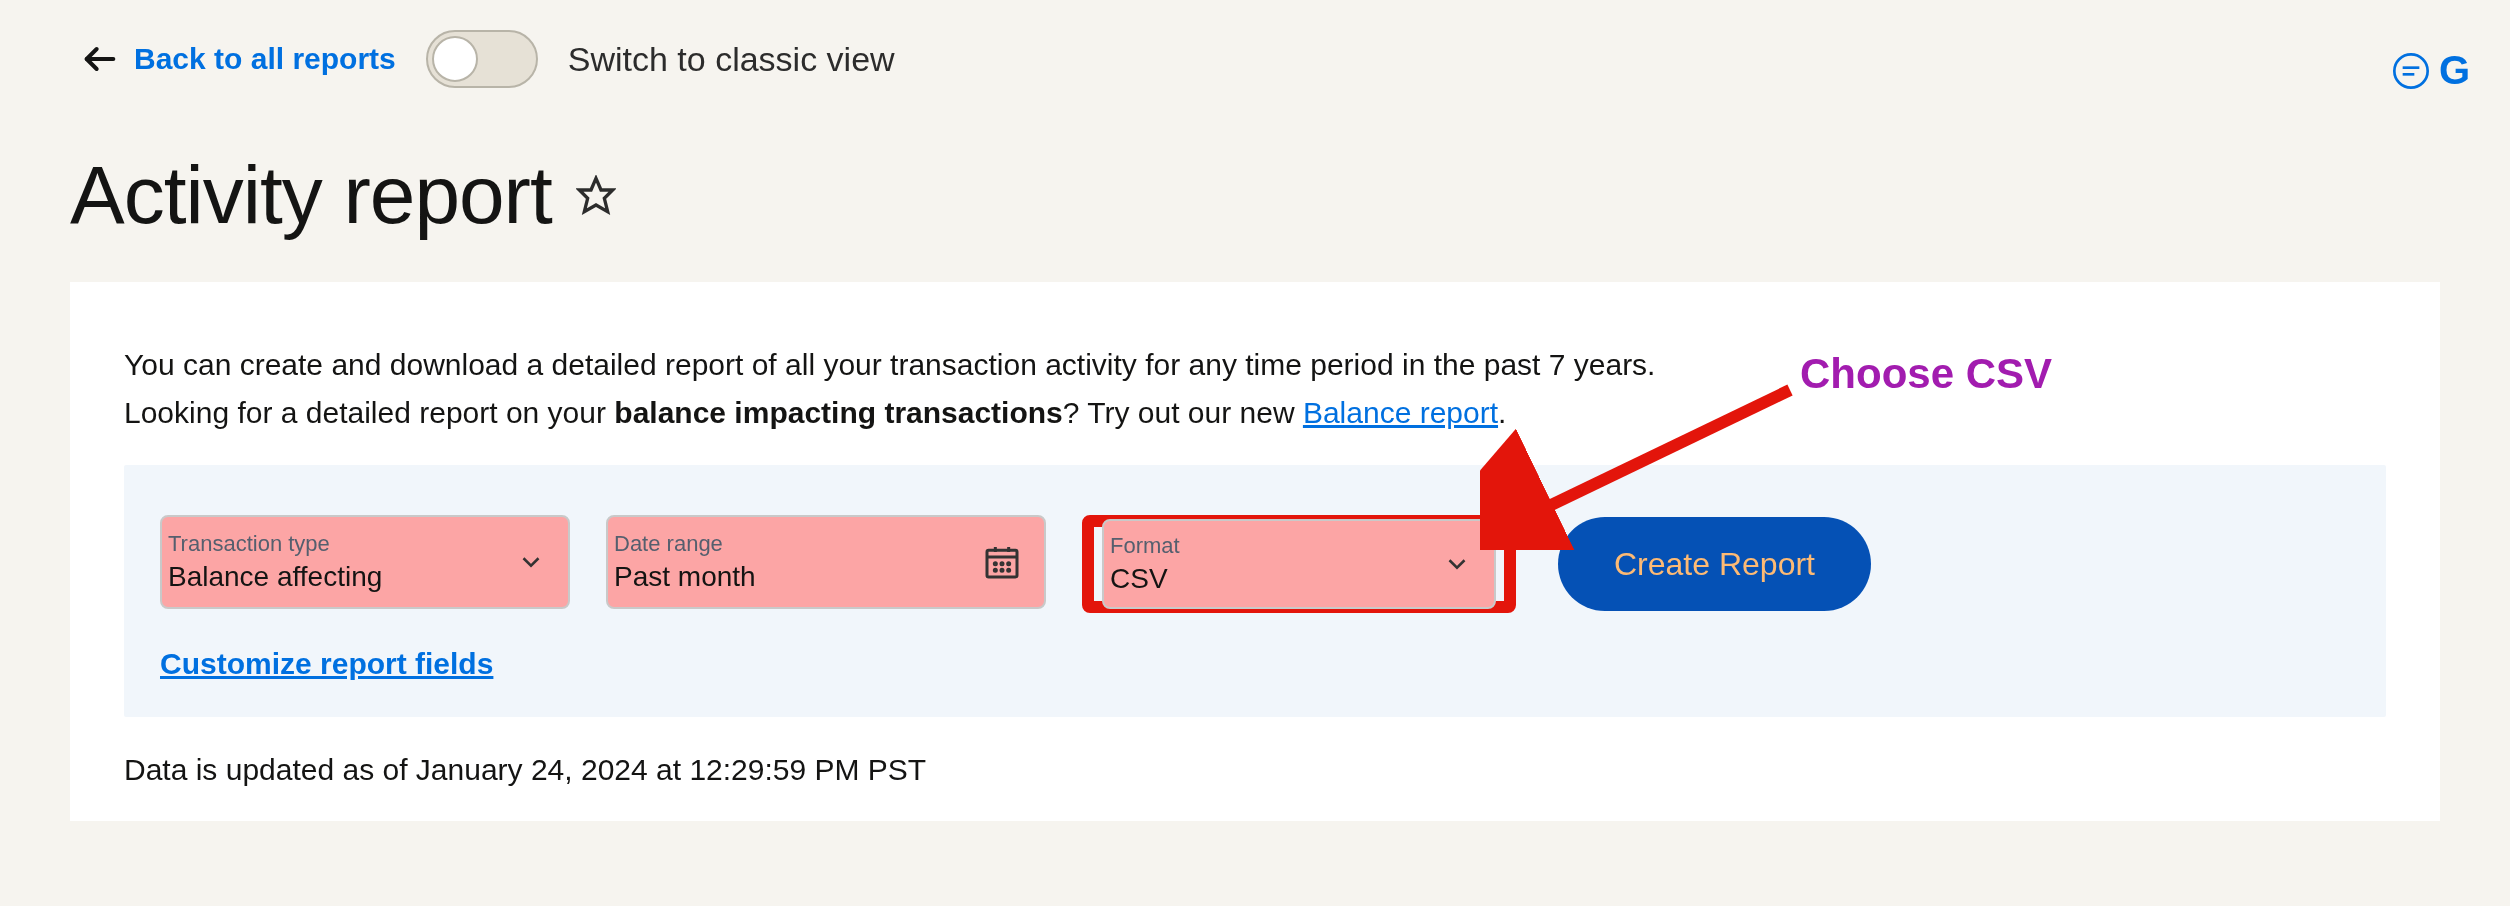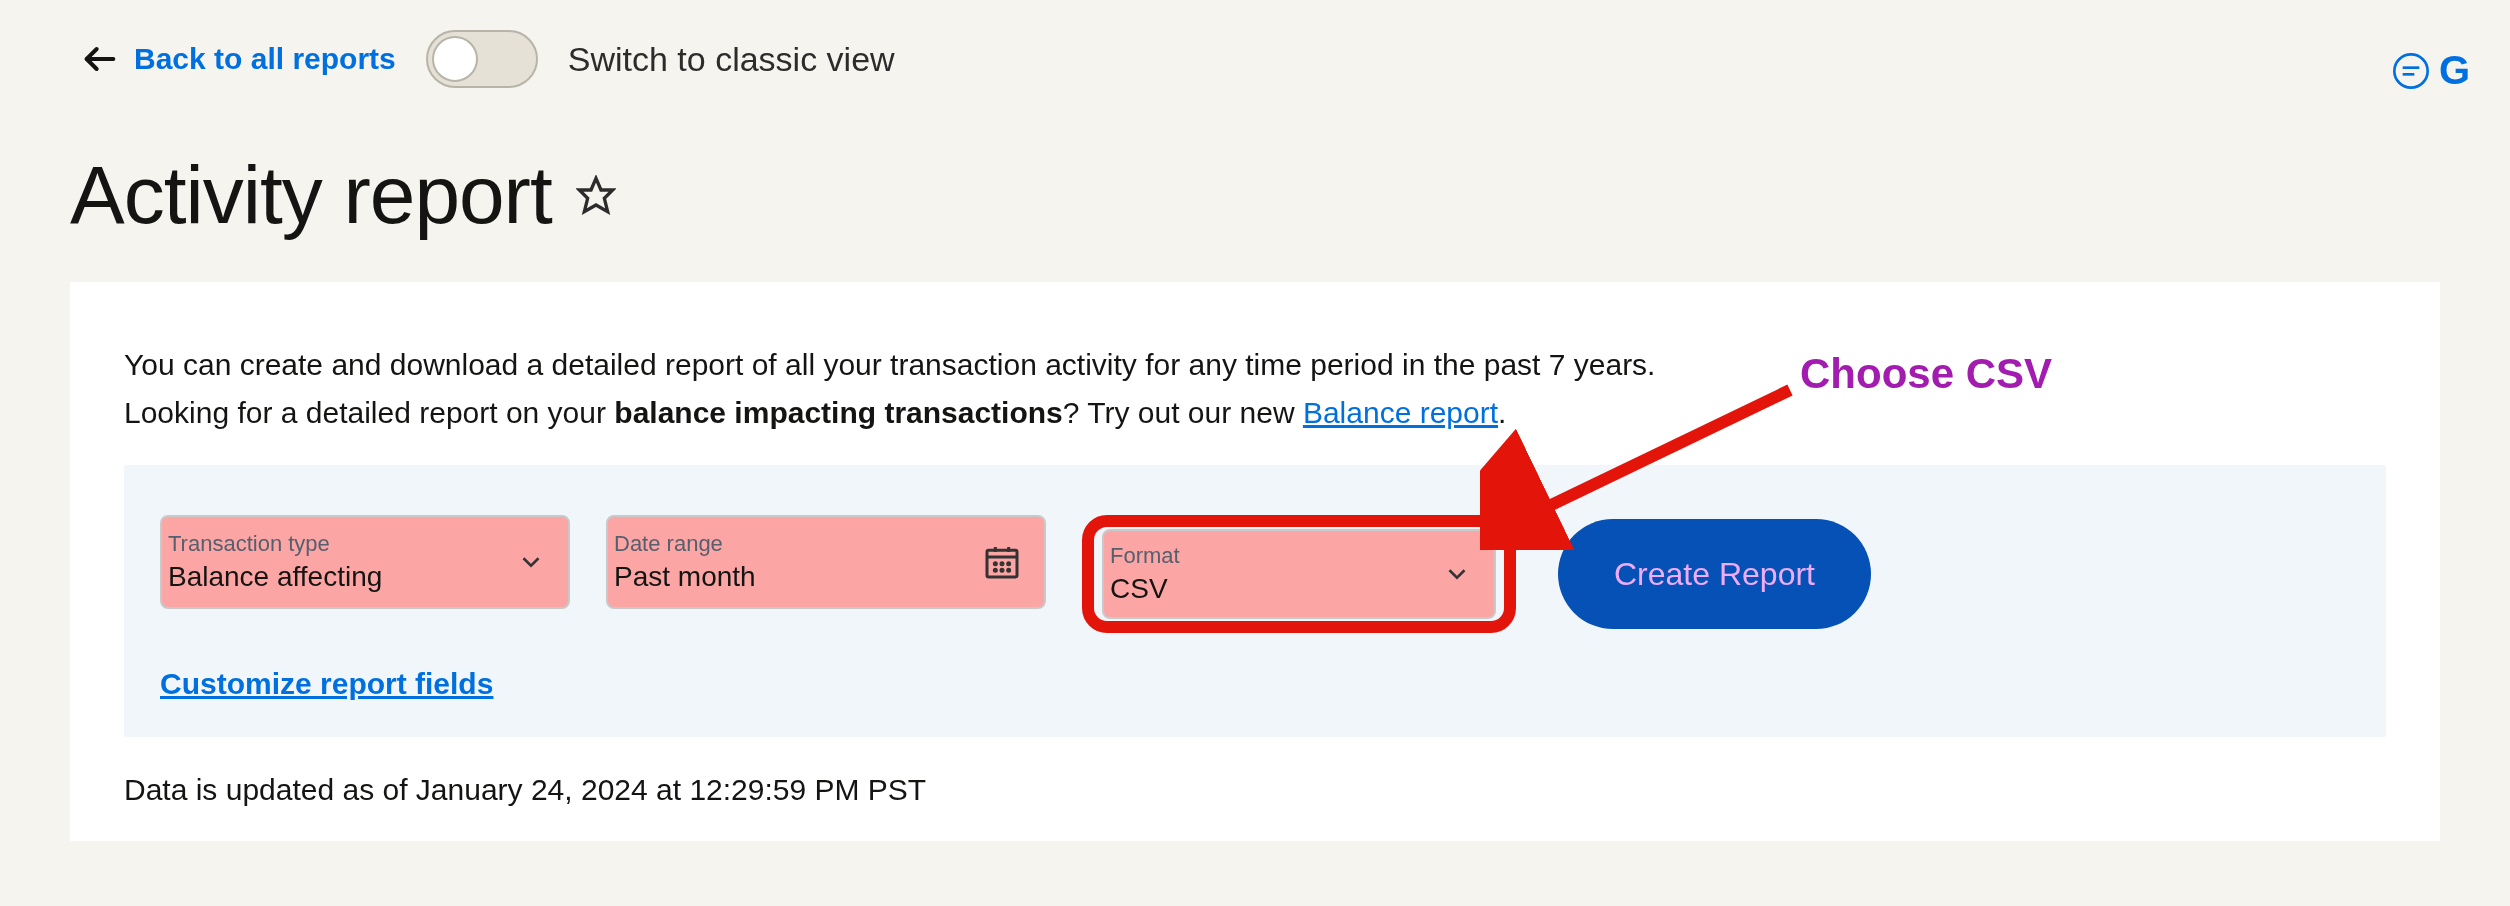--- a/index.html
+++ b/index.html
@@ -102,34 +102,34 @@
   }
   .cal-icon {
     position:absolute; right:22px; top:50%; transform:translateY(-50%);
     width:40px; height:40px; color:#333;
   }
   .w-trans { width: 410px; }
   .w-date  { width: 440px; }
   .w-fmt   { width: 394px; }
   .highlight-box {
     border: 12px solid #e3150b;
-    border-radius: 25px;
+    border-radius: 8px;
     padding: 8px;
-    height: 118px;
+    height: 98px;
     display:flex; align-items:center;
   }
   .highlight-box .select-box { border-color:#c9c9c9; height:90px; }
   .create-btn {
     background: #0551b5;
-    color:#f0abfc;
+    color:#fdba74;
     border:none;
     border-radius: 60px;
     font-size: 32px;
     padding: 13px 56px;
-    height: 110px;
+    height: 94px;
     align-self:center;
     cursor:pointer;
     margin-left: 6px;
   }
   .customize-link {
     display:inline-block;
     margin-top: 34px;
     color:#0070e0;
     font-size: 30px;
     font-weight: 700;

